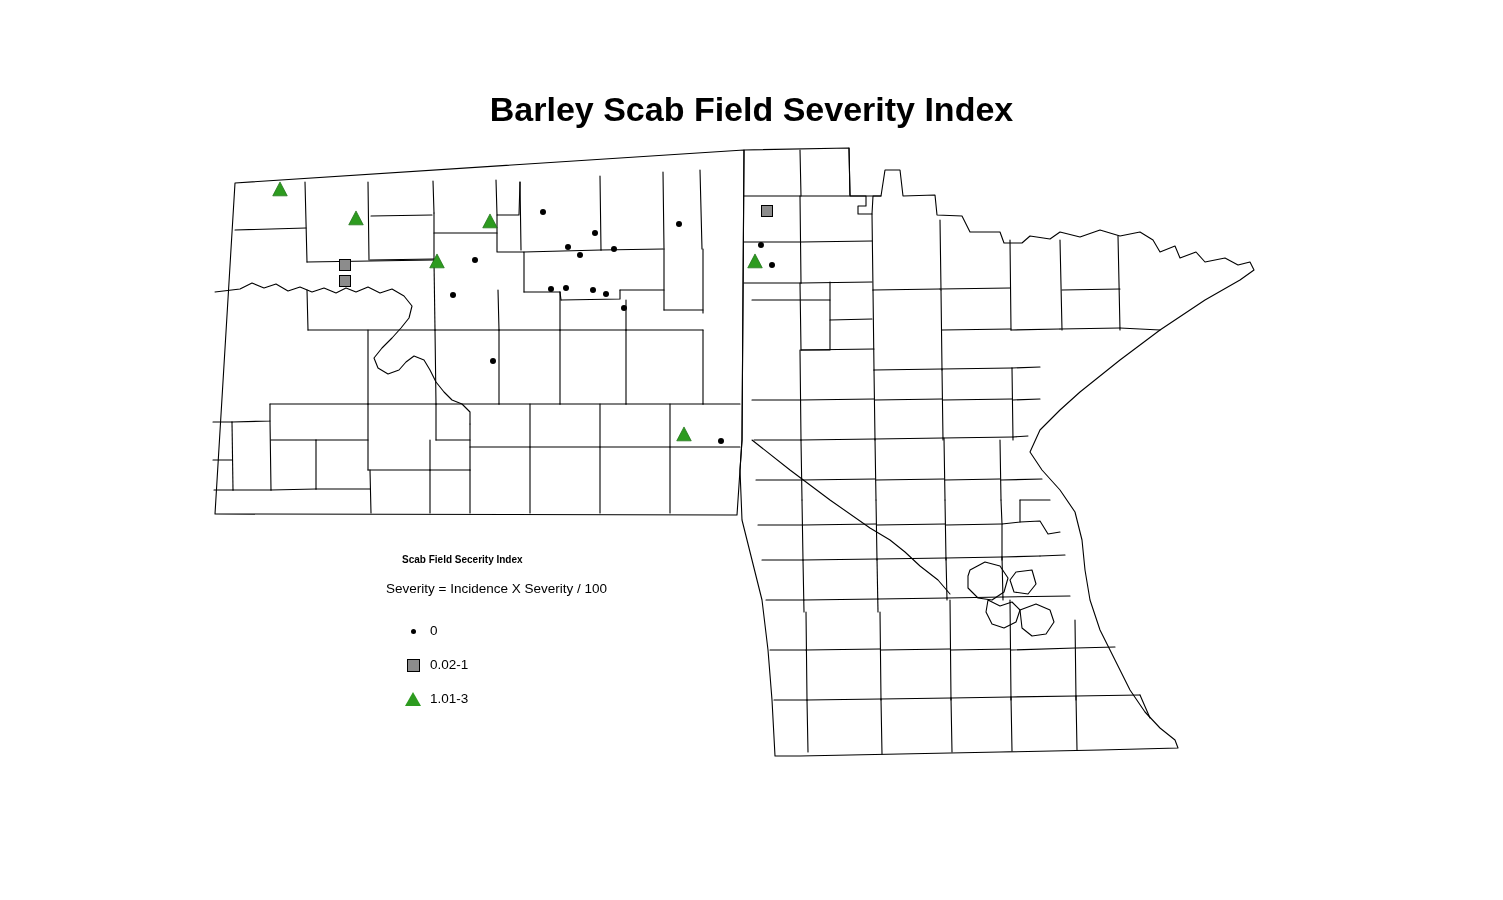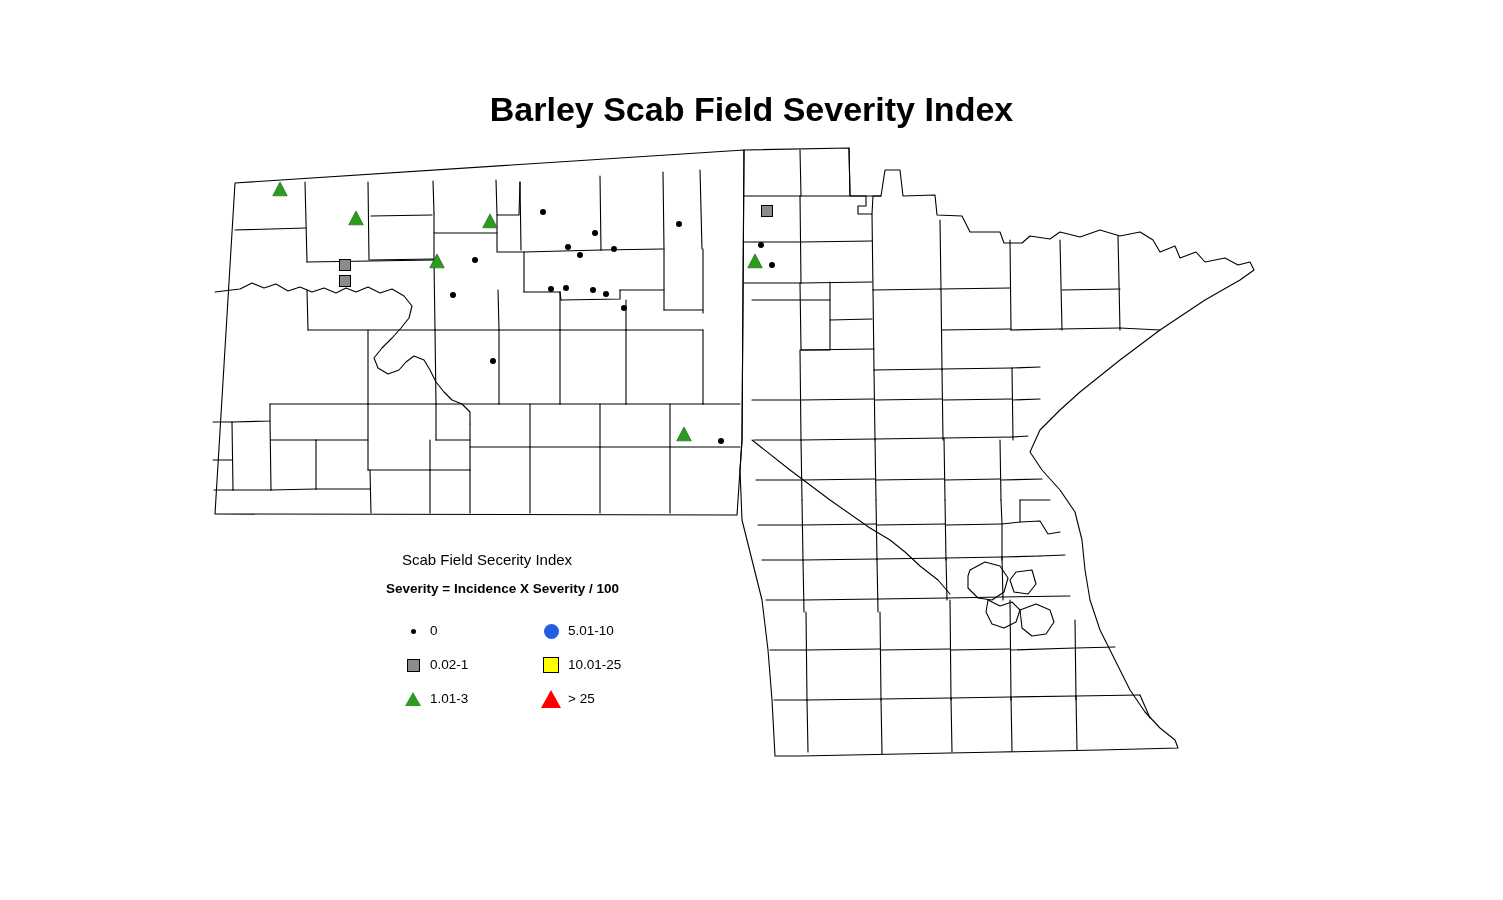--- a/index.html
+++ b/index.html
@@ -53,29 +53,29 @@
   svg.mapsvg {
     display: block;
   }
   .legend {
     position: absolute;
     left: 386px;
     top: 550px;
     width: 300px;
   }
   .legend-title {
-    font-size: 15px;
-    font-weight: normal;
+    font-size: 10px;
+    font-weight: bold;
     margin: 0 0 0 16px;
     line-height: 20px;
     white-space: nowrap;
   }
   .legend-formula {
     font-size: 13.5px;
-    font-weight: bold;
+    font-weight: normal;
     margin: 10px 0 5px 0;
     line-height: 18px;
     white-space: nowrap;
   }
   .legend-cols {
     position: relative;
     margin-top: 16px;
     height: 100px;
   }
   .legend-col {
@@ -405,36 +405,16 @@
             </span>
           <span class="legend-label">0.02-1</span>
         </div>
         <div class="legend-row">
           <span class="legend-sym">
               <span class="sym-tri-green"></span>
             </span>
           <span class="legend-label">1.01-3</span>
         </div>
       </div>
-      <div class="legend-col right">
-        <div class="legend-row">
-          <span class="legend-sym">
-              <span class="sym-circle-blue"></span>
-            </span>
-          <span class="legend-label">5.01-10</span>
-        </div>
-        <div class="legend-row">
-          <span class="legend-sym">
-              <span class="sym-square-yellow"></span>
-            </span>
-          <span class="legend-label">10.01-25</span>
-        </div>
-        <div class="legend-row">
-          <span class="legend-sym">
-              <span class="sym-tri-red"></span>
-            </span>
-          <span class="legend-label">&gt; 25</span>
-        </div>
-      </div>
     </div>
   </div>
 
 </div>
 
 </body></html>

